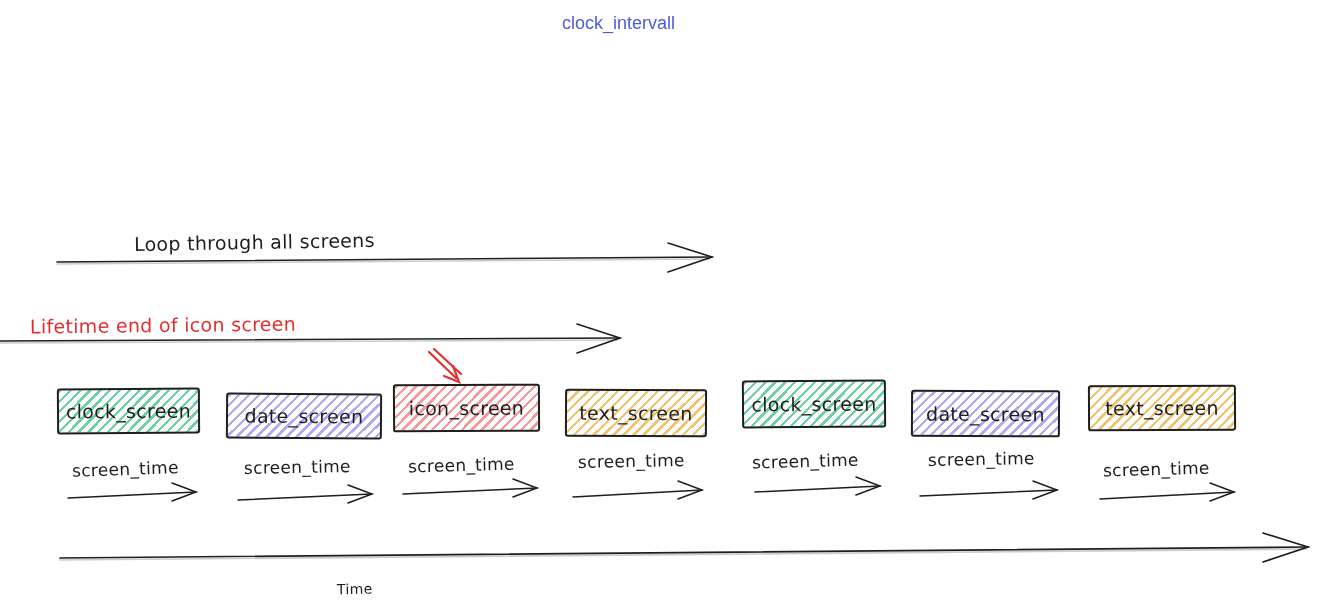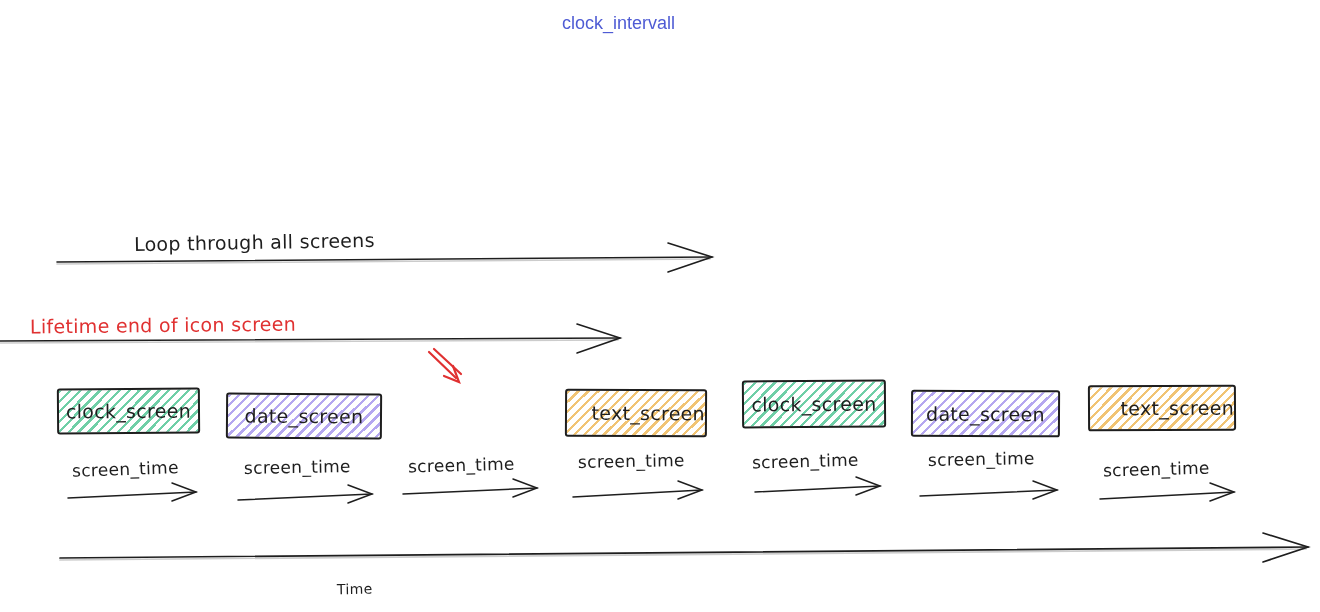--- a/index.html
+++ b/index.html
@@ -19,21 +19,21 @@
   .time-label { left:337px; top:581px; font-size:14px; transform:rotate(-1deg); }
   .st-label { position:absolute; font-size:17px; }
   .screen-box {
     position:absolute; border:2px solid #1e1e1e; border-radius:3px;
     display:flex; align-items:center; justify-content:center;
     font-size:19px; letter-spacing:0.2px; box-sizing:border-box;
   }
   .fill-green  { background:repeating-linear-gradient(135deg,#6fcfa7 0,#6fcfa7 2.4px,rgba(0,0,0,0) 2.4px,rgba(0,0,0,0) 7px); }
   .fill-purple { background:repeating-linear-gradient(135deg,#b5a7f0 0,#b5a7f0 2.4px,rgba(0,0,0,0) 2.4px,rgba(0,0,0,0) 7px); }
   .fill-red    { background:repeating-linear-gradient(135deg,#f39b9b 0,#f39b9b 2.4px,rgba(0,0,0,0) 2.4px,rgba(0,0,0,0) 7px); }
-  .fill-yellow { background:repeating-linear-gradient(135deg,#f1c474 0,#f1c474 2.4px,rgba(0,0,0,0) 2.4px,rgba(0,0,0,0) 7px);justify-content:flex-end; }
+  .fill-yellow { background:repeating-linear-gradient(135deg,#f1c474 0,#f1c474 2.4px,rgba(0,0,0,0) 2.4px,rgba(0,0,0,0) 7px); }
 </style>
 </head>
 <body>
 
 <div class="canvas">
 
   <div class="title">clock_intervall</div>
 
   <svg class="overlay" width="1320" height="612" viewBox="0 0 1320 612" fill="none">
 
@@ -95,20 +95,23 @@
 
   <div class="label hand loop-label">Loop through all screens</div>
   <div class="label hand lifetime-label">Lifetime end of icon screen</div>
 
   <div class="screen-box fill-green" style="left:57px;  top:388px; width:143px; height:46px; transform:rotate(-0.4deg);">
     <span class="hand">clock_screen</span>
   </div>
   <div class="screen-box fill-purple" style="left:226px; top:393px; width:156px; height:46px; transform:rotate(0.4deg);">
     <span class="hand">date_screen</span>
   </div>
+  <div class="screen-box fill-red" style="left:393px; top:384px; width:147px; height:48px; transform:rotate(-0.3deg);">
+    <span class="hand">icon_screen</span>
+  </div>
   <div class="screen-box fill-yellow" style="left:565px; top:389px; width:142px; height:48px; transform:rotate(0.3deg);">
     <span class="hand">text_screen</span>
   </div>
   <div class="screen-box fill-green" style="left:742px; top:380px; width:144px; height:48px; transform:rotate(-0.4deg);">
     <span class="hand">clock_screen</span>
   </div>
   <div class="screen-box fill-purple" style="left:911px; top:390px; width:149px; height:47px; transform:rotate(0.3deg);">
     <span class="hand">date_screen</span>
   </div>
   <div class="screen-box fill-yellow" style="left:1088px; top:385px; width:148px; height:46px; transform:rotate(-0.3deg);">

